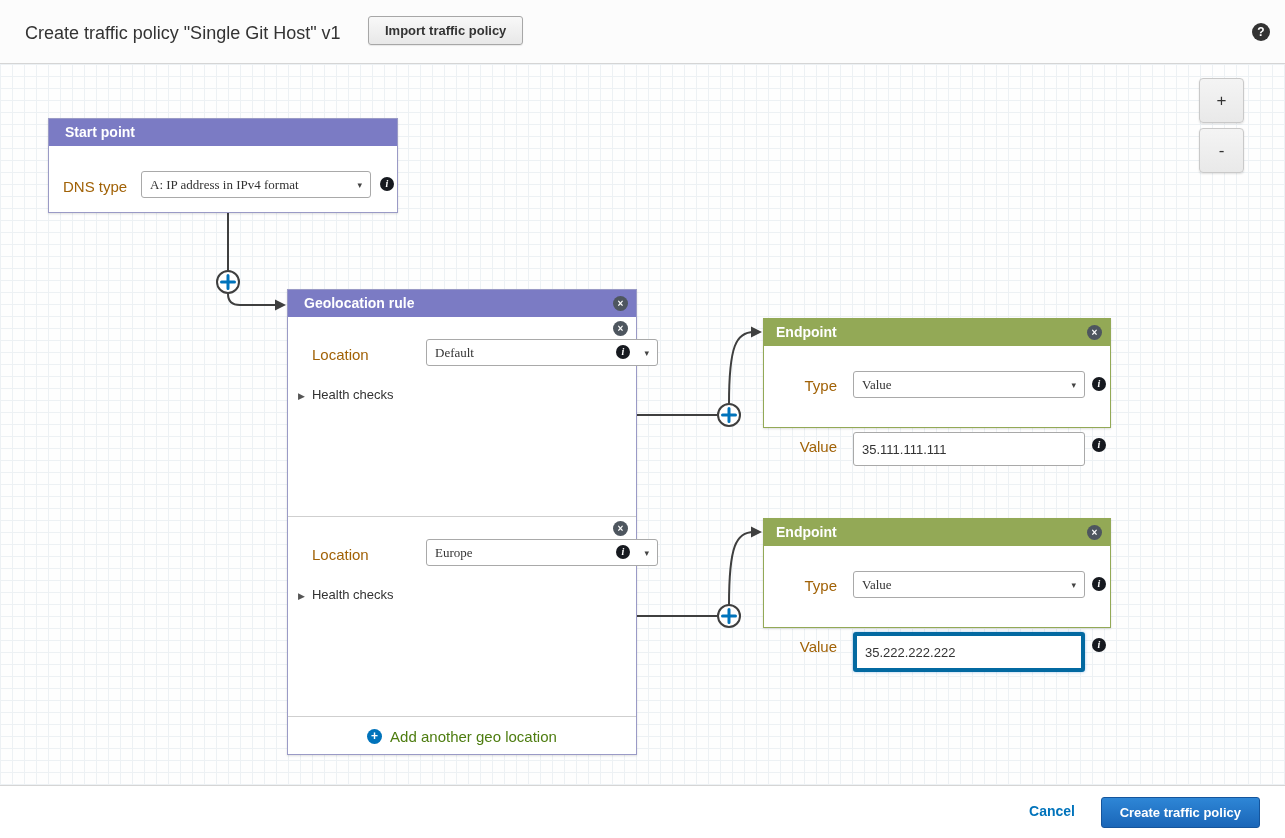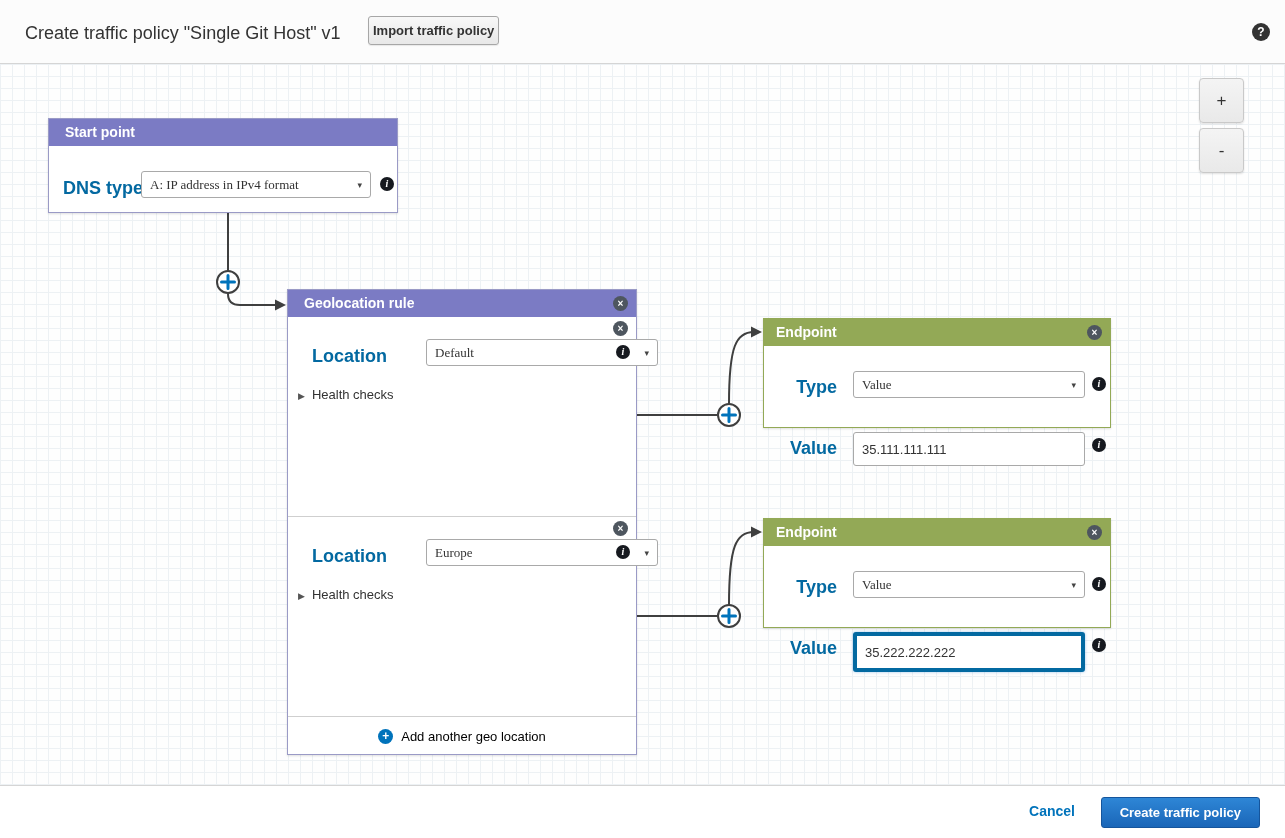--- a/index.html
+++ b/index.html
@@ -1,21 +1,21 @@
 <!DOCTYPE html>
 <html><head>
 <meta charset="utf-8">
 <style>
   * { box-sizing: border-box; margin: 0; padding: 0; }
   html,body { width:1285px; height:838px; font-family:"Liberation Sans", sans-serif; background:#fff; overflow:hidden; }
 
   
   .topbar { position:absolute; top:0; left:0; width:1285px; height:64px; background:#fcfcfc; border-bottom:1px solid #d5d5d5; z-index:30; }
   .page-title { position:absolute; left:25px; top:23px; font-size:18px; color:#333; }
-  .import-btn { position:absolute; left:368px; top:16px; height:29px; padding:0 4px; font-size:13px; font-weight:bold; color:#333;
+  .import-btn { position:absolute; left:368px; top:16px; height:29px; padding:0 16px; font-size:13px; font-weight:bold; color:#333;
     background:linear-gradient(#f8f8f8,#e8e8e8); border:1px solid #a7a7a7; border-radius:3px; cursor:pointer;
     font-family:"Liberation Sans", sans-serif; box-shadow:0 1px 1px rgba(0,0,0,.08); }
   .help-icon { position:absolute; right:15px; top:23px; width:18px; height:18px; border-radius:50%; background:#333; color:#fff;
     font-size:12px; font-weight:bold; text-align:center; line-height:18px; cursor:pointer; }
 
   
   .canvas { position:absolute; top:64px; left:0; width:1285px; height:721px; background-color:#fefefe;
     background-image:linear-gradient(#edf1f4 1px, transparent 1px), linear-gradient(90deg, #edf1f4 1px, transparent 1px);
     background-size:12px 12px; overflow:hidden; }
   svg.connectors { position:absolute; top:0; left:0; width:1285px; height:721px; z-index:1; }
@@ -38,41 +38,41 @@
     text-align:center; line-height:15px; display:inline-block; cursor:pointer; }
   .hdr-close { position:absolute; right:8px; top:6px; }
   .info-icon { width:14px; height:14px; border-radius:50%; background:#16191f; color:#fff; font-size:10px; font-weight:bold;
     font-family:"Liberation Serif", serif; font-style:italic; text-align:center; line-height:14px; display:inline-block; cursor:pointer; }
 
   .select { position:absolute; height:27px; background:#fff; border:1px solid #a9a9a9; border-radius:3px; cursor:pointer;
     display:flex; align-items:center; justify-content:space-between; padding:0 8px;font-family:Liberation Serif, serif; }
   .sel-text { font-size:13px; color:#333; white-space:nowrap; overflow:hidden; }
   .caret { font-size:9px; color:#444; margin-left:6px; }
 
-  .field-label { position:absolute; font-size:18px; font-weight:bold; color:#0369a1; }
+  .field-label { position:absolute; font-size:15px; font-weight:normal; color:#a16207; }
 
   
   .start-node { left:48px; top:54px; width:350px; height:95px; }
   .start-node .dns-label { left:14px; top:59px; }
   .start-node .select { left:92px; top:52px; width:230px; }
   .start-node .info-icon { position:absolute; left:331px; top:58px; }
 
   
   .geo-node { left:287px; top:225px; width:350px; height:466px; }
   .geo-section { position:relative; height:200px; border-bottom:1px solid #cfcfcf; }
   .geo-section .sec-close { position:absolute; right:8px; top:4px; }
   .geo-section .loc-label { left:24px; top:29px; }
   .geo-section .select { left:90px; top:22px; width:232px;margin-left:48px; }
   .geo-section .info-icon { position:absolute; left:328px; top:28px; }
   .health { position:absolute; left:10px; top:70px; font-size:13px; color:#333; cursor:pointer; }
   .tri { font-size:9px; color:#555; margin-right:7px; }
   .geo-footer { height:38px; display:flex; align-items:center; justify-content:center; cursor:pointer; }
   .add-plus-icon { width:15px; height:15px; border-radius:50%; background:#0073bb; color:#fff; font-size:12px; font-weight:bold;
     text-align:center; line-height:15px; display:inline-block; margin-right:8px; }
-  .add-text { font-size:13px; color:#000000; }
+  .add-text { font-size:15px; color:#4d7c0f; }
 
   
   .ep-node { width:348px; height:110px; }
   .ep1 { left:763px; top:254px; }
   .ep2 { left:763px; top:454px; }
   .ep-node .type-label  { left:8px; top:58px;  width:65px; text-align:right; }
   .ep-node .value-label { left:8px; top:119px; width:65px; text-align:right; }
   .ep-node .select { left:89px; top:52px; width:232px; }
   .ep-node .info-type  { position:absolute; left:328px; top:58px; }
   .ep-node .info-value { position:absolute; left:328px; top:119px; }

